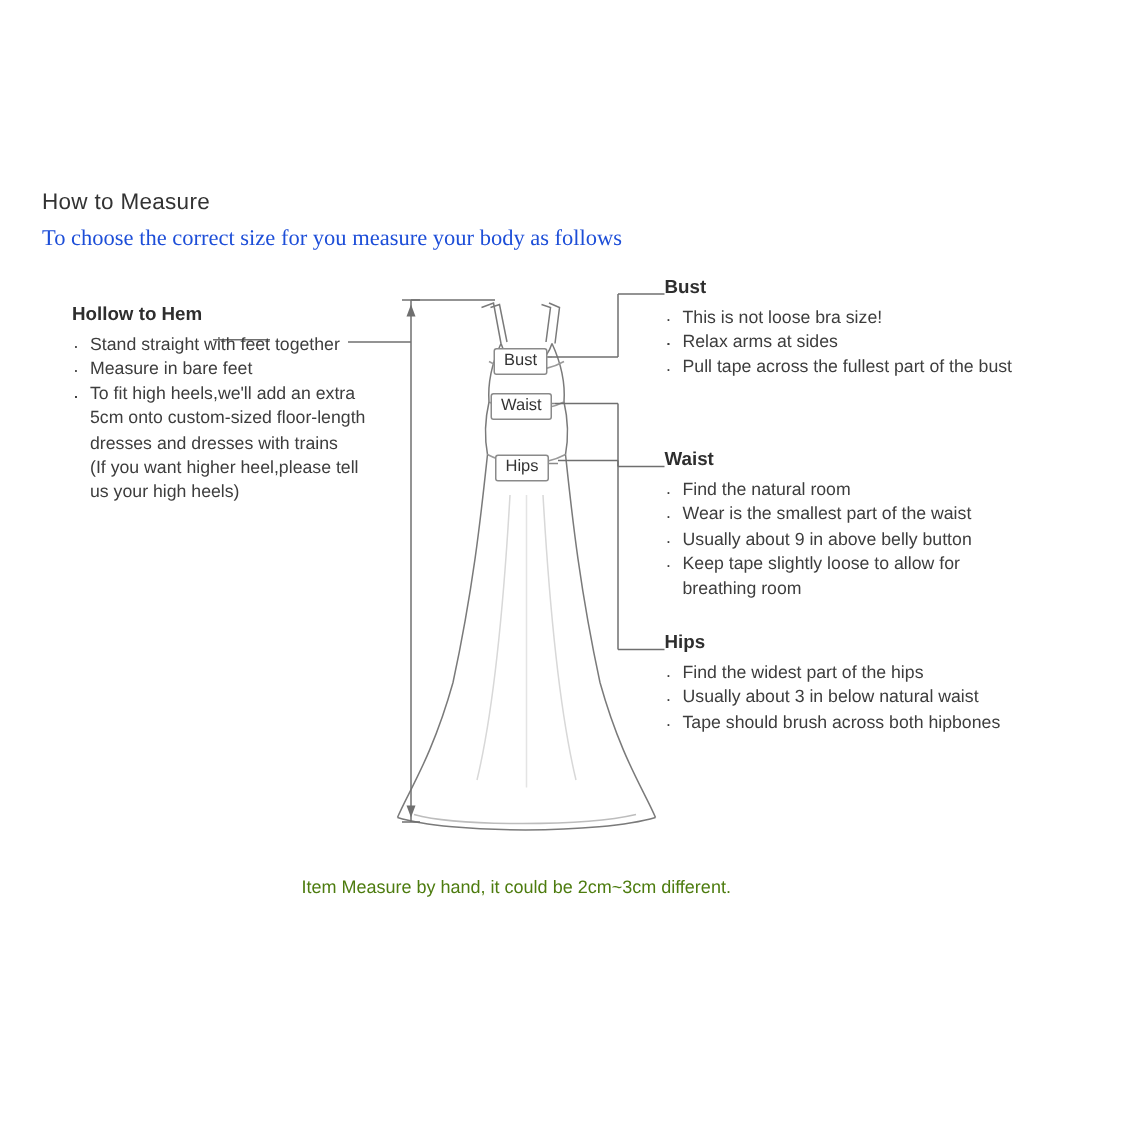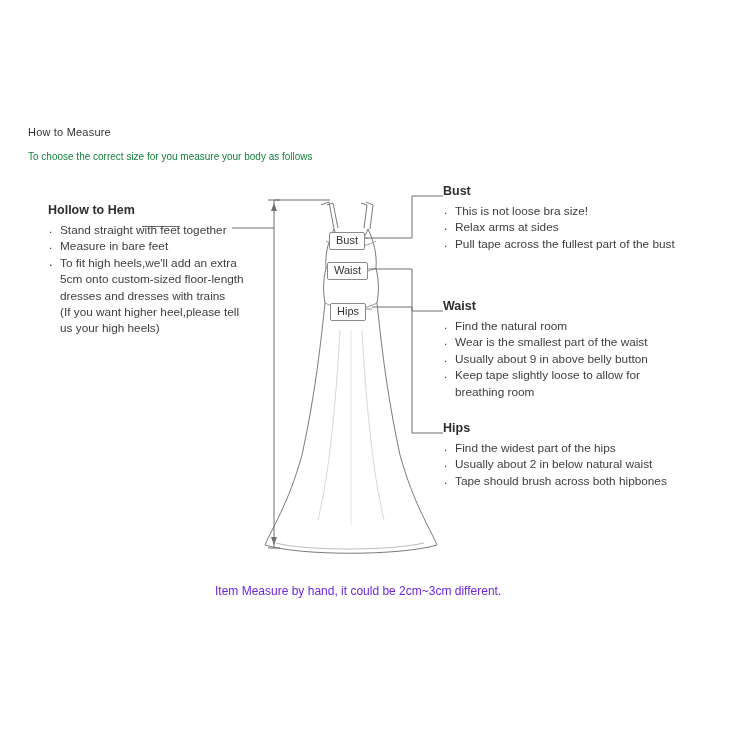--- a/index.html
+++ b/index.html
@@ -18,37 +18,38 @@
   #page {
     position: absolute;
     left: 0; top: 0;
     width: 756px;
     height: 756px;
   }
   .title {
     position: absolute;
     left: 28px;
     top: 126px;
-    font-size: 11px;
+    font-size: 15px;
     color: #333333;
     letter-spacing: .2px;
   }
   .subtitle {
     position: absolute;
     left: 28px;
     top: 151px;
-    font-size: 10px;
-    color: #15803d;
+    font-size: 15px;
+    color: #1d4ed8;
+    font-family: Liberation Serif, serif;
   }
   .footnote {
     position: absolute;
-    left: 215px;
+    left: 201px;
     top: 584px;
     font-size: 12px;
-    color: #6d28d9;
+    color: #4d7c0f;
   }
 
   
   .block { position: absolute; }
   .block .head {
     font-size: 12.5px;
     font-weight: bold;
     color: #2e2e2e;
     margin: 0 0 5px 0;
     white-space: nowrap;
@@ -220,20 +221,20 @@
       <li><span class="dot">.</span><span>Usually about 9 in above belly button</span></li>
       <li><span class="dot">.</span><span>Keep tape slightly loose to allow for
 breathing room</span></li>
     </ul>
   </div>
 
   <div class="block" id="blk-hips">
     <div class="head">Hips</div>
     <ul>
       <li><span class="dot">.</span><span>Find the widest part of the hips</span></li>
-      <li><span class="dot">.</span><span>Usually about 2 in below natural waist</span></li>
+      <li><span class="dot">.</span><span>Usually about 3 in below natural waist</span></li>
       <li><span class="dot">.</span><span>Tape should brush across both hipbones</span></li>
     </ul>
   </div>
 
   <div class="footnote">Item Measure by hand, it could be 2cm~3cm different.</div>
 
 </div>
 
 </body></html>

